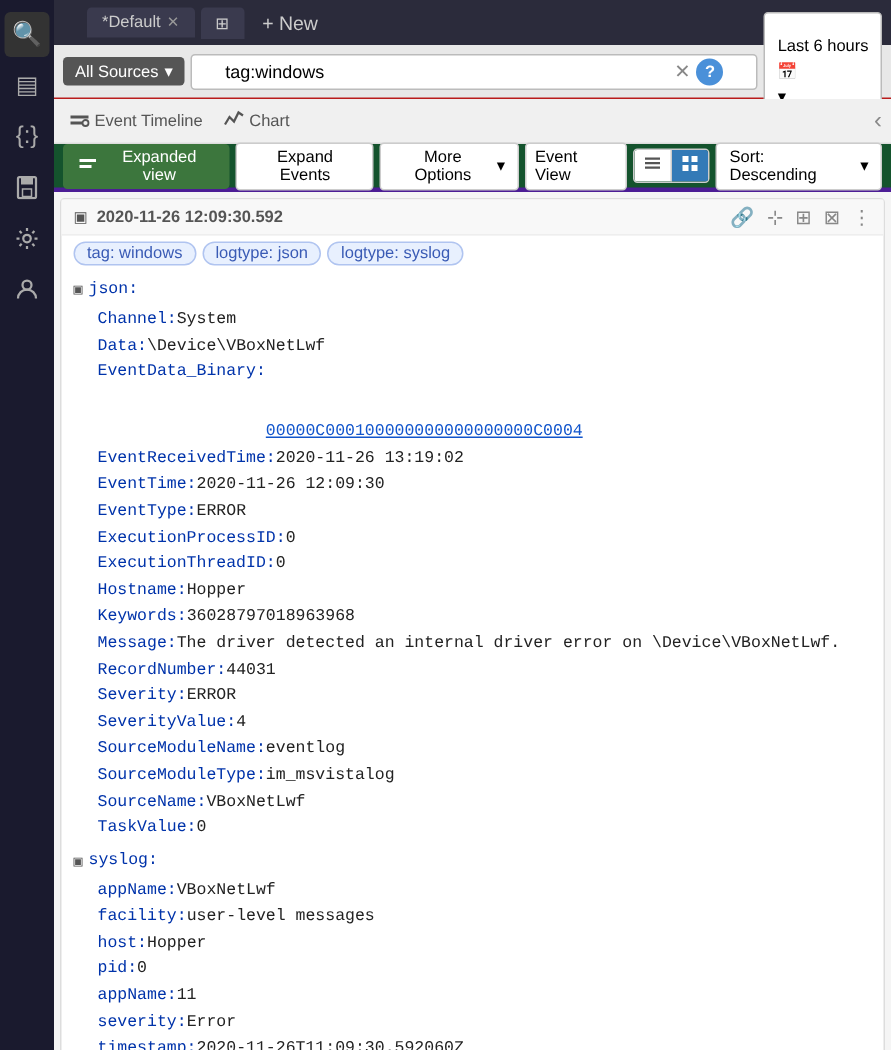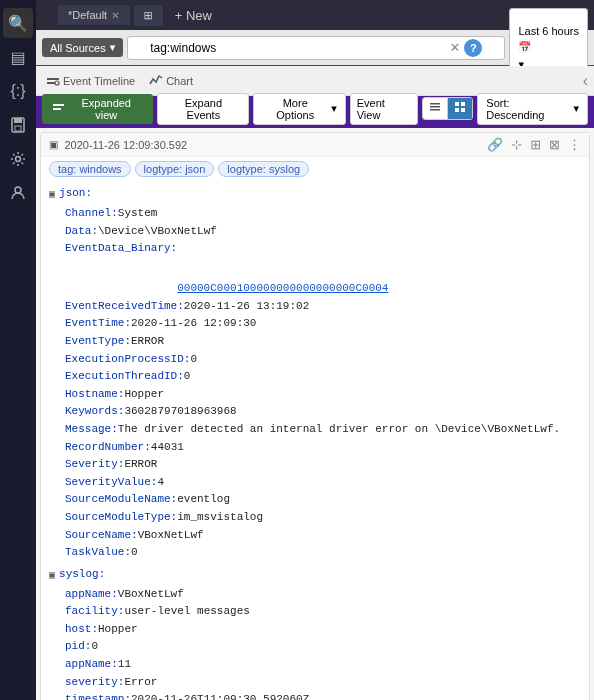--- a/index.html
+++ b/index.html
@@ -176,26 +176,26 @@
     }
     .view-tab-spacer { flex: 1; }
     .view-tab-arrow {
       color: #888;
       font-size: 16px;
       cursor: pointer;
     }
 
     
     .toolbar {
-      background: #4c1d95;
+      background: #14532d;
       display: flex;
       align-items: center;
       padding: 3px 6px;
       gap: 4px;
-      border-bottom: 7px solid #4c1d95;
+      border-bottom: 3px solid #4c1d95;
       height: 32px;
     }
     .btn-expanded {
       background: #3c763d;
       color: #fff;
       border: none;
       border-radius: 3px;
       padding: 3px 10px;
       font-size: 11px;
       cursor: pointer;
@@ -273,21 +273,21 @@
       gap: 6px;
     }
     .event-toggle {
       color: #555;
       font-size: 10px;
       cursor: pointer;
     }
     .event-timestamp {
       font-size: 11px;
       color: #555;
-      font-weight: 400;
+      font-weight: 700;
     }
     .event-actions {
       margin-left: auto;
       display: flex;
       align-items: center;
       gap: 8px;
       color: #888;
       font-size: 13px;
     }
     .event-actions span { cursor: pointer; }

